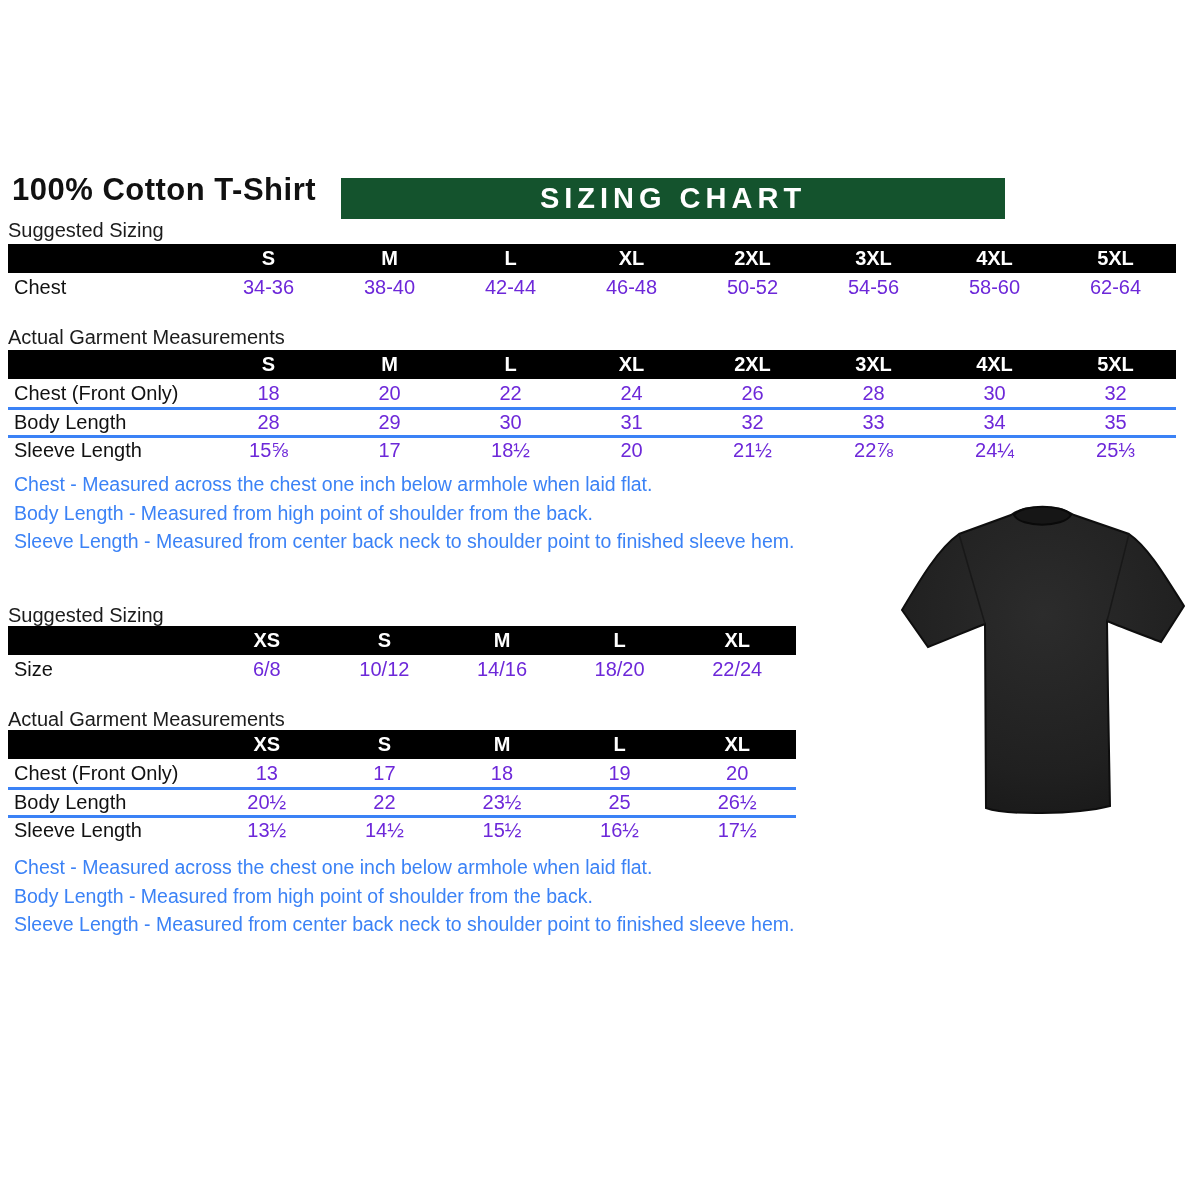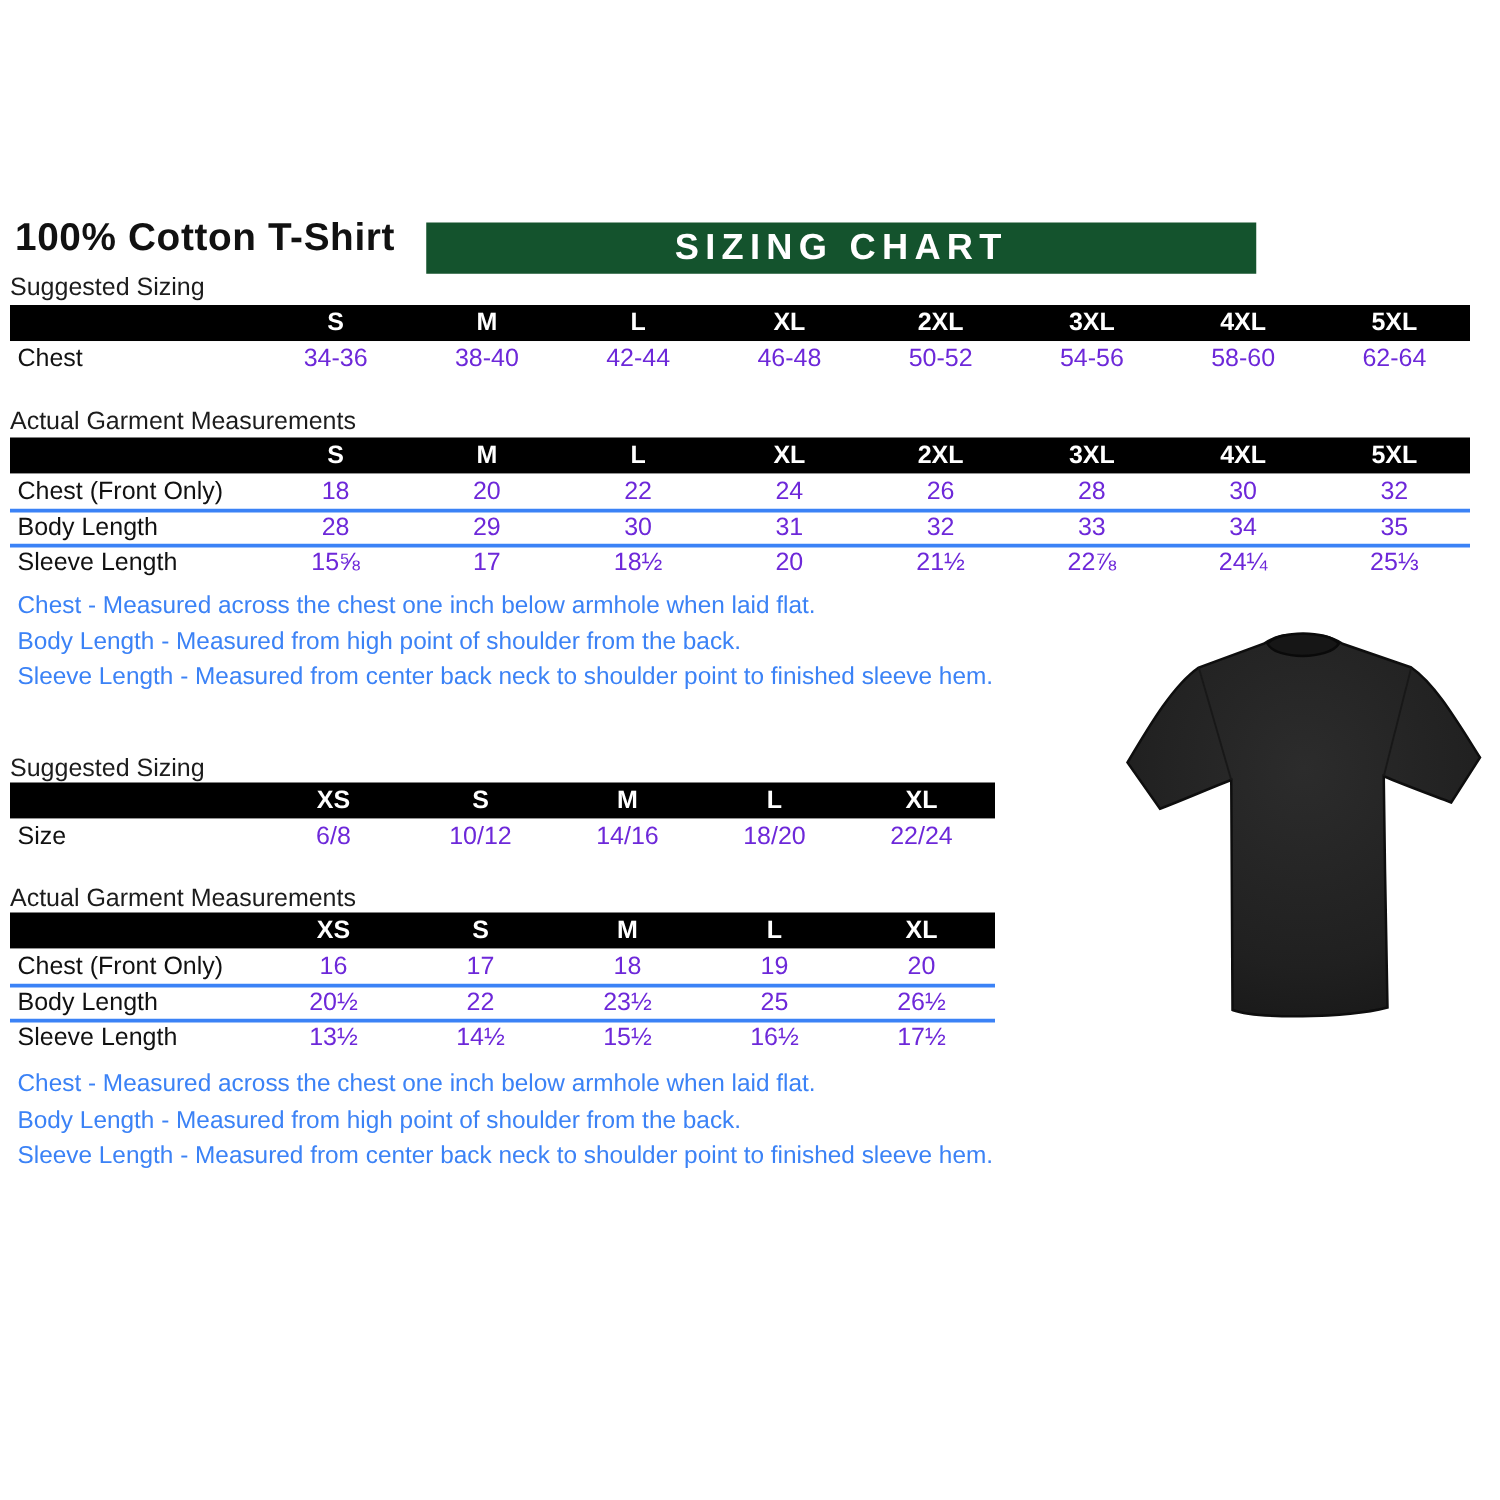--- a/index.html
+++ b/index.html
@@ -152,21 +152,21 @@
       <div class="thead">
         <div class="col-label hcell"></div>
         <div class="cell hcell">XS</div>
         <div class="cell hcell">S</div>
         <div class="cell hcell">M</div>
         <div class="cell hcell">L</div>
         <div class="cell hcell">XL</div>
       </div>
       <div class="trow">
         <div class="col-label rlabel"><span class="bold">Chest</span><span> (Front Only)</span></div>
-        <div class="cell vcell">16</div>
+        <div class="cell vcell">13</div>
         <div class="cell vcell">17</div>
         <div class="cell vcell">18</div>
         <div class="cell vcell">19</div>
         <div class="cell vcell">20</div>
       </div>
       <div class="trow">
         <div class="col-label rlabel"><span class="bold">Body Length</span></div>
         <div class="cell vcell">20½</div>
         <div class="cell vcell">22</div>
         <div class="cell vcell">23½</div>

